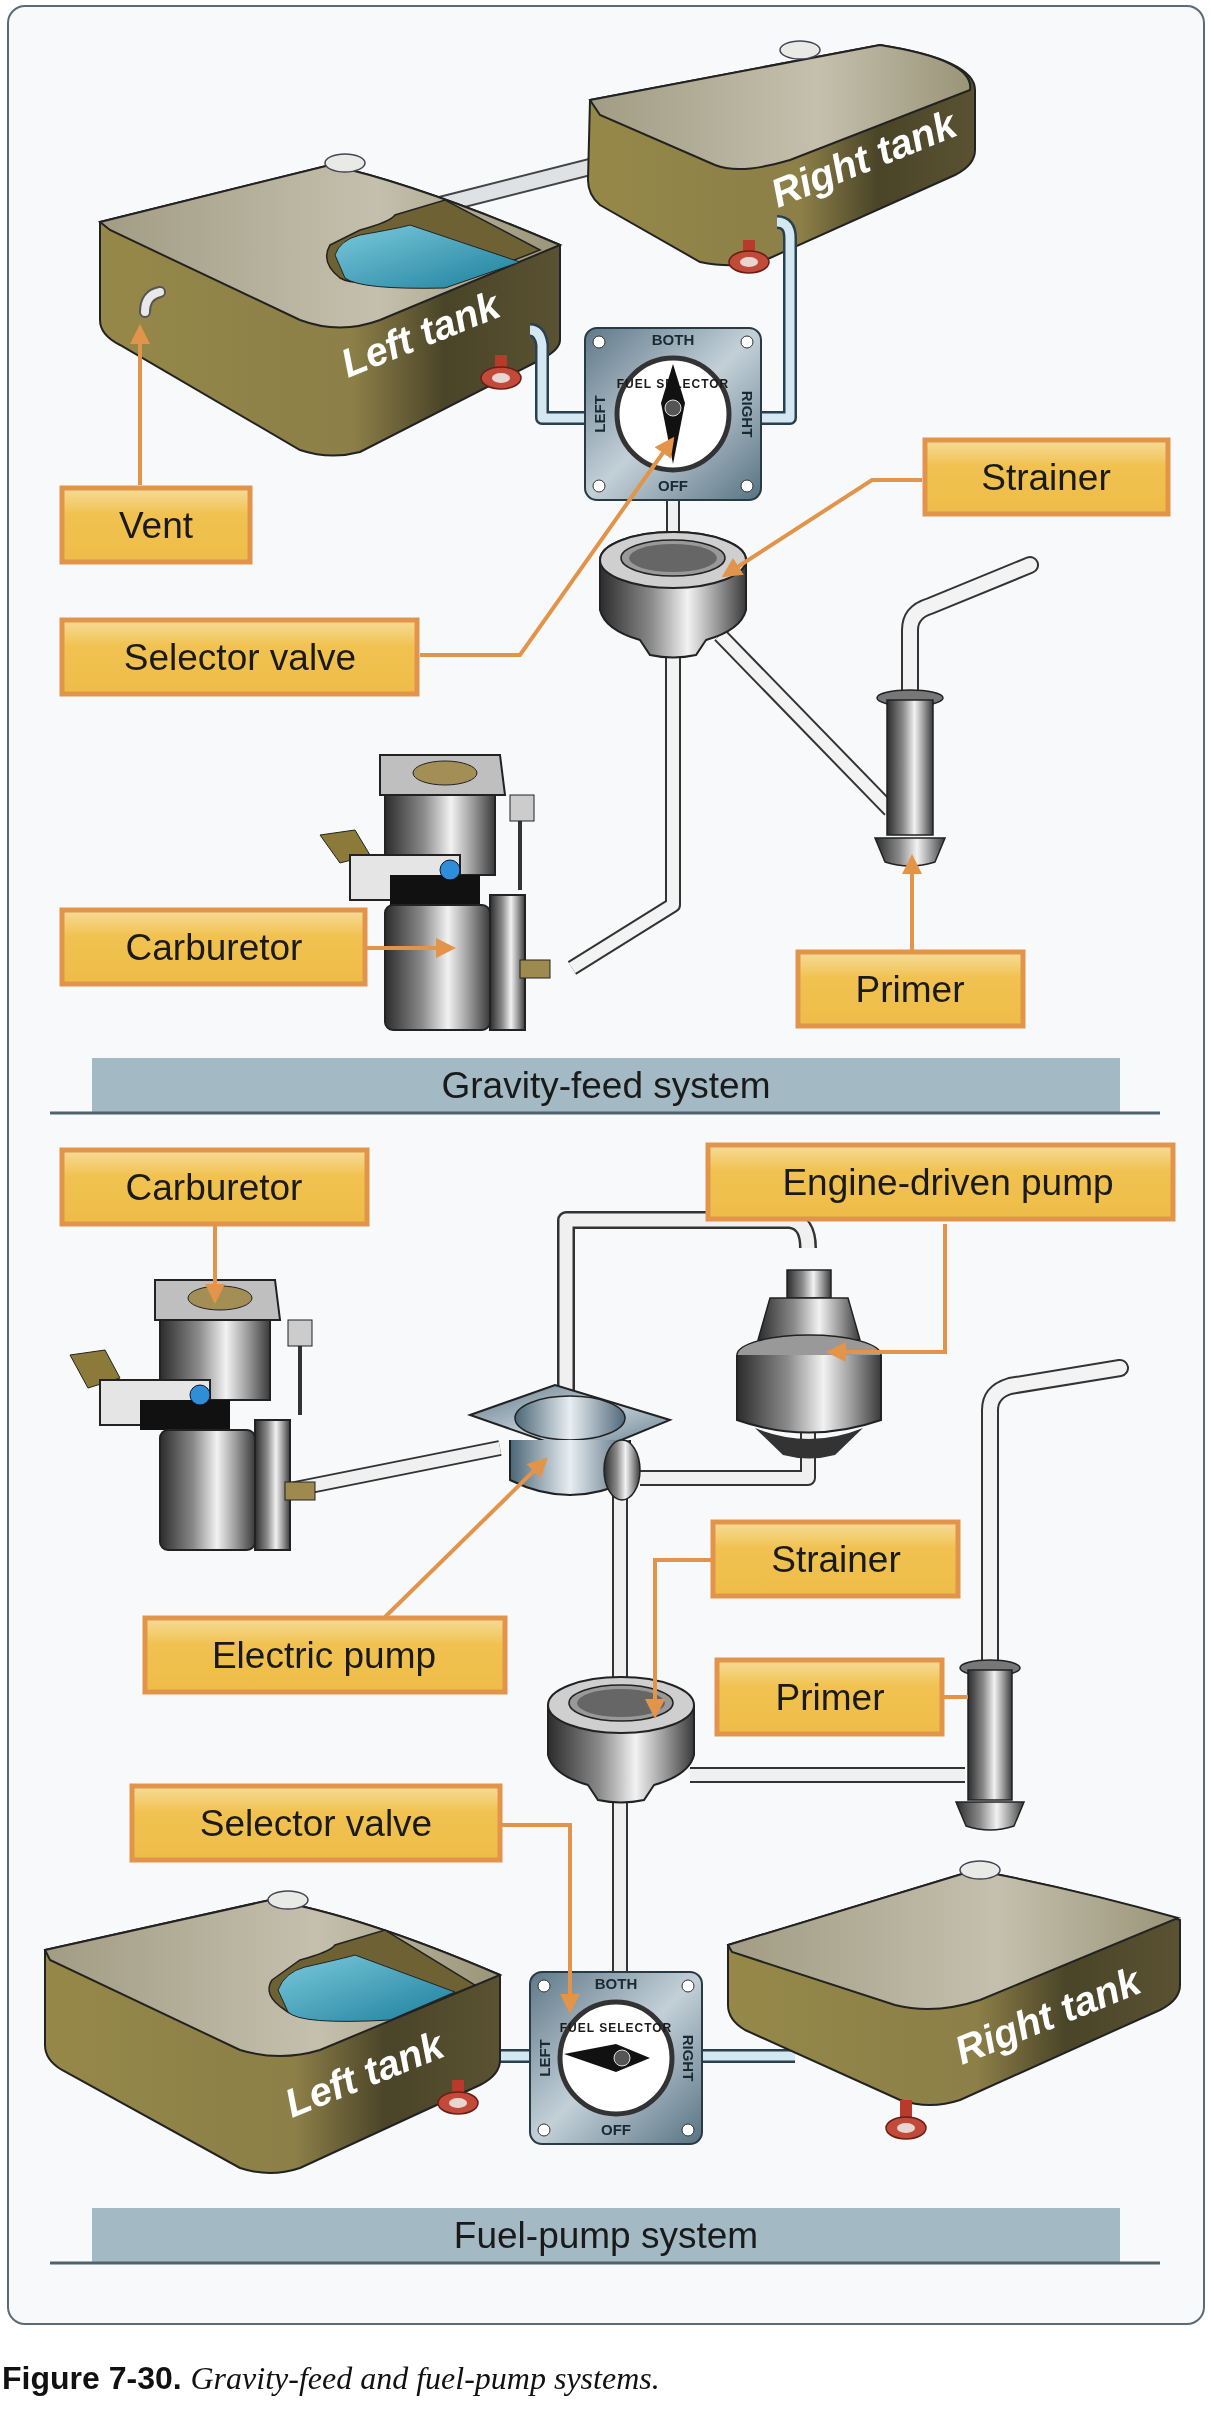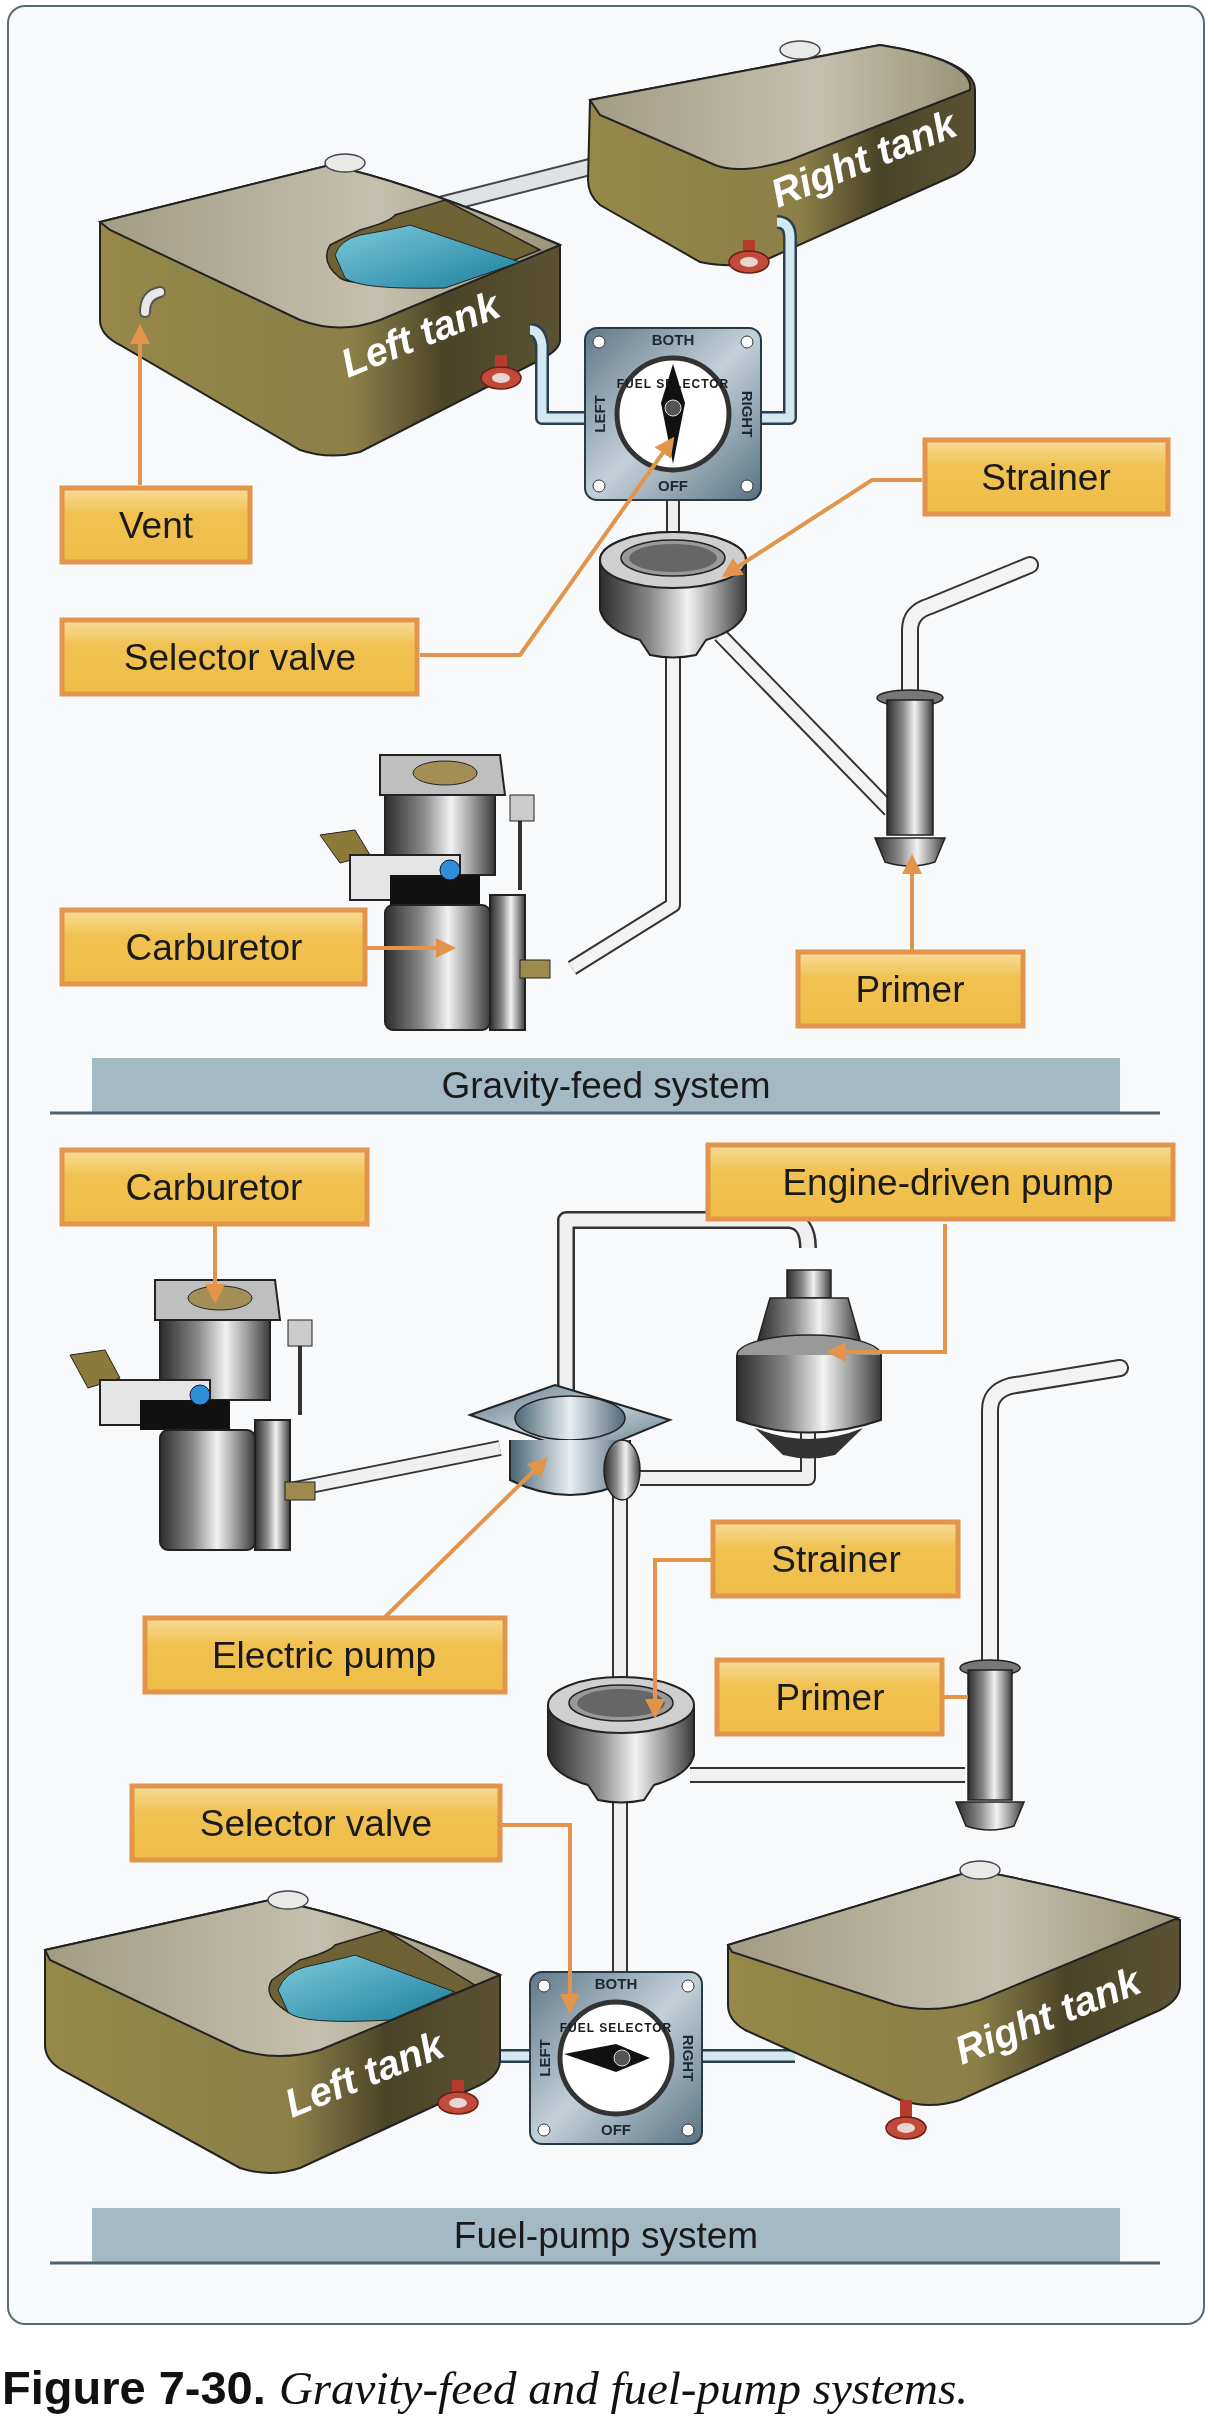--- a/index.html
+++ b/index.html
@@ -4,21 +4,21 @@
 <style>
   html, body { margin:0; padding:0; background:#ffffff; }
   body { width:1214px; height:2422px; position:relative; overflow:hidden; font-family:"Liberation Sans", sans-serif; }
   #frame { position:absolute; left:7px; top:5px; width:1198px; height:2320px; border:2.5px solid #5a6b76; border-radius:18px; background:#f7f9fb; box-sizing:border-box; }
   svg#diagram { position:absolute; left:0; top:0; width:1214px; height:2340px; }
   .lbl-text { font-family:"Liberation Sans", sans-serif; font-size:37px; fill:#1a1a1a; }
   .tank-text { font-family:"Liberation Sans", sans-serif; font-weight:bold; font-style:italic; font-size:40px; fill:#ffffff; }
   .valve-text { font-family:"Liberation Sans", sans-serif; font-weight:bold; font-size:15px; fill:#1a2a33; }
   .dial-text { font-family:"Liberation Sans", sans-serif; font-weight:bold; font-size:12px; fill:#1a1a1a; letter-spacing:1px; }
   .band-text { font-family:"Liberation Sans", sans-serif; font-size:37px; fill:#1a1a1a; }
-  #caption { position:absolute; left:2px; top:2360px; font-size:47px; color:#111; white-space:nowrap; }
+  #caption { position:absolute; left:2px; top:2360px; font-size:32px; color:#111; white-space:nowrap; }
   #caption .fig-num { font-family:"Liberation Sans", sans-serif; font-weight:bold; }
   #caption .fig-desc { font-family:"Liberation Serif", serif; font-style:italic; }
 </style>
 </head>
 <body>
 
 <div id="frame"></div>
 
 <svg id="diagram" viewBox="0 0 1214 2340" xmlns="http://www.w3.org/2000/svg">
   <defs>

